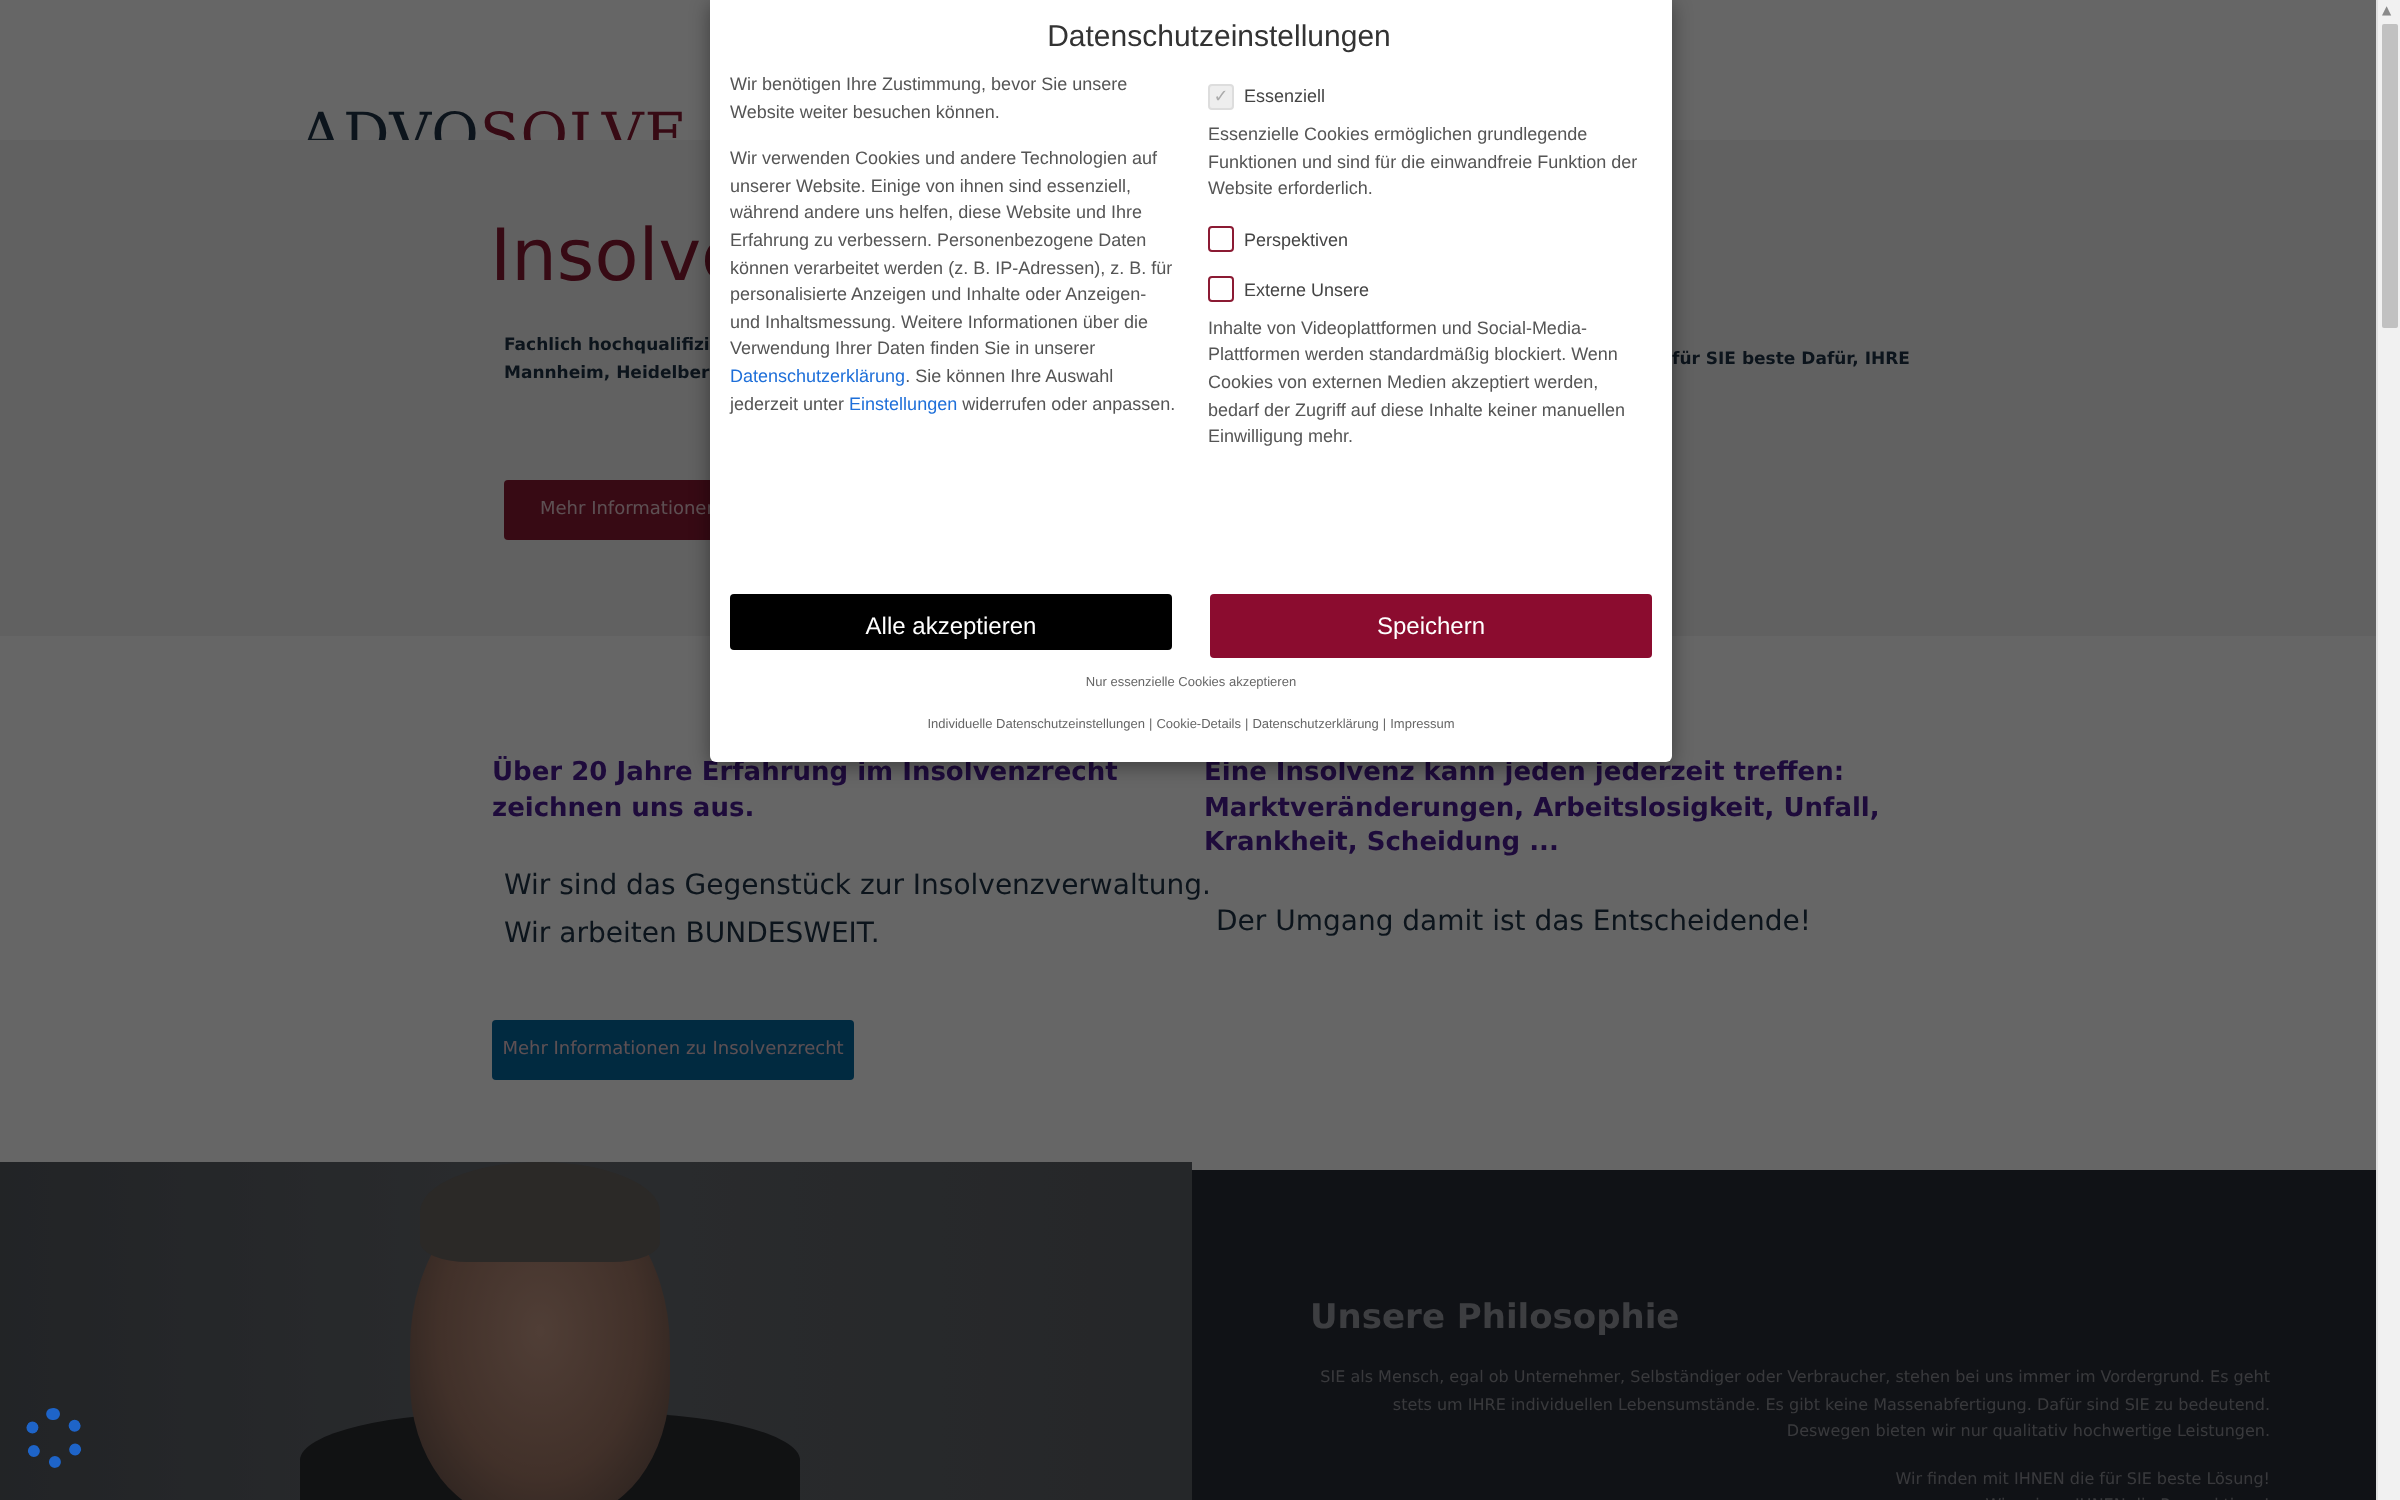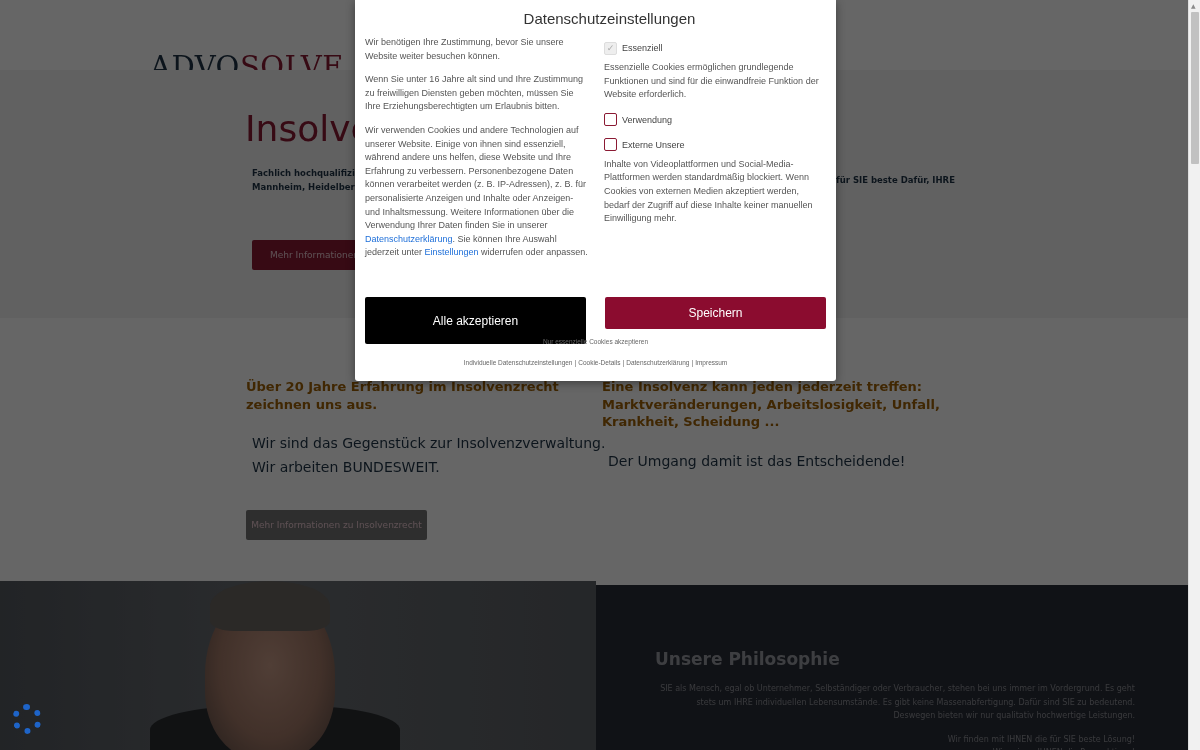--- a/index.html
+++ b/index.html
@@ -20,23 +20,23 @@
   .nav-item { margin-right: 26px; white-space: nowrap; display: flex; align-items: center; }
   .nav-caret { font-size: 8px; margin-left: 6px; }
 
   .hero { position: absolute; left: 0; top: 70px; width: 1188px; height: 248px; background: #f3f3f3; }
   .hero-title { position: absolute; left: 245px; top: 38px; font-size: 36px; color: #8b1a33; white-space: nowrap; font-family: "DejaVu Sans", sans-serif; }
   .hero-text { position: absolute; left: 252px; top: 96px; font-size: 8.5px; font-weight: bold; color: #1f3446; line-height: 14px; white-space: nowrap; }
   .hero-text-right { position: absolute; left: 836px; top: 105px; font-size: 8.5px; font-weight: bold; color: #1f3446; white-space: nowrap; }
   .hero-btn { position: absolute; left: 252px; top: 170px; width: 180px; height: 30px; background: #8b1a33; color: #e8c7cf; font-size: 9px; line-height: 30px; padding-left: 18px; border-radius: 2px; white-space: nowrap; overflow: hidden; }
 
   .section2 { position: absolute; left: 0; top: 318px; width: 1188px; height: 263px; background: #fff; }
-  .s2-head { position: absolute; font-size: 13px; color: #a16207; line-height: 17.5px; font-weight: 600; }
+  .s2-head { position: absolute; font-size: 13px; color: #4c1d95; line-height: 17.5px; font-weight: 600; }
   .s2-text { position: absolute; font-size: 14px; font-weight: normal; color: #1f3446; white-space: nowrap; text-align: right; }
-  .s2-btn { position: absolute; left: 246px; top: 192px; width: 181px; height: 30px; background: #737373; color: #e8c7cf; font-size: 9px; line-height: 30px; text-align: center; border-radius: 2px; white-space: nowrap; }
+  .s2-btn { position: absolute; left: 246px; top: 192px; width: 181px; height: 30px; background: #0369a1; color: #e8c7cf; font-size: 9px; line-height: 30px; text-align: center; border-radius: 2px; white-space: nowrap; }
 
   .section3 { position: absolute; left: 0; top: 581px; width: 1188px; height: 169px; }
   .s3-photo { position: absolute; left: 0; top: 0; width: 596px; height: 169px; background: linear-gradient(90deg, #555a60 0%, #6a6e73 45%, #5d6166 100%); overflow: hidden; }
   .s3-face { position: absolute; left: 205px; top: 8px; width: 130px; height: 170px; border-radius: 50% 50% 40% 40%; background: radial-gradient(ellipse at 50% 45%, #c89c88 0%, #a47a68 55%, #5a4a44 100%); }
   .s3-hair { position: absolute; left: 210px; top: 0; width: 120px; height: 50px; border-radius: 50% 50% 20% 20%; background: #6b6662; }
   .s3-suit { position: absolute; left: 150px; top: 125px; width: 250px; height: 60px; border-radius: 40% 40% 0 0; background: #2b2d30; }
   .s3-panel { position: absolute; left: 596px; top: 4px; width: 592px; height: 169px; background: #2a2e38; text-align: right; }
   .s3-title { position: absolute; left: 59px; top: 64px; font-size: 17px; font-weight: bold; color: #9a9ca3; white-space: nowrap; }
   .s3-text { position: absolute; left: 59px; top: 97px; width: 480px; font-size: 8px; line-height: 13.5px; color: #8e9097; }
   .s3-text p { margin-bottom: 10px; }
@@ -58,21 +58,21 @@
   .modal-left p { margin-bottom: 10px; }
   .modal-link { color: #1e6fd9; }
   .modal-right { position: absolute; left: 249px; top: 41px; width: 215px; }
   .cat { margin-bottom: 11px; }
   .cat-row { display: flex; align-items: center; height: 14px; margin-bottom: 6px; }
   .cb { width: 13px; height: 13px; border: 1.5px solid #8b1a33; border-radius: 2px; margin-right: 5px; display: flex; align-items: center; justify-content: center; font-size: 9px; flex-shrink: 0; }
   .cb.disabled { border-color: #ddd; background: #eee; color: #aaa; }
   .cat-label { font-size: 9px; font-weight: normal; color: #444; }
   .cat-desc { font-size: 9px; line-height: 13.6px; color: #555; }
 
-  .btn-accept { position: absolute; left: 10px; top: 297px; width: 221px; height: 47px; background: #000; color: #fff; border: none; border-radius: 2px; font-size: 12px; font-family: "Liberation Sans", sans-serif; text-align: center; line-height: 32px; }
+  .btn-accept { position: absolute; left: 10px; top: 297px; width: 221px; height: 28px; background: #000; color: #fff; border: none; border-radius: 2px; font-size: 12px; font-family: "Liberation Sans", sans-serif; text-align: center; line-height: 32px; }
   .btn-save { position: absolute; left: 250px; top: 297px; width: 221px; height: 32px; background: #8b0c2f; color: #fff; border: none; border-radius: 2px; font-size: 12px; font-family: "Liberation Sans", sans-serif; text-align: center; line-height: 32px; }
   .essential-link { position: absolute; left: 0; top: 338px; width: 100%; text-align: center; font-size: 6.5px; color: #666; }
   .footer-links { position: absolute; left: 0; top: 359px; width: 100%; text-align: center; font-size: 6.5px; color: #666; }
   .footer-links .sep { margin: 0 2px; }
 </style>
 </head>
 <body>
 
 <div class="page">
 
@@ -138,36 +138,35 @@
 <div class="scrollbar">
   <div class="scroll-up">▲</div>
   <div class="scroll-thumb"></div>
 </div>
 
 <div class="modal">
   <div class="modal-title">Datenschutzeinstellungen</div>
 
   <div class="modal-left">
     <p>Wir benötigen Ihre Zustimmung, bevor Sie unsere Website weiter besuchen können.</p>
-    <p>Wenn Sie unter 16 Jahre alt sind und Ihre Zustimmung zu freiwilligen Diensten geben möchten, müssen Sie Ihre Erziehungsberechtigten um Erlaubnis bitten.</p>
     <p><span>Wir verwenden Cookies und andere Technologien auf unserer Website. Einige von ihnen sind essenziell, während andere uns helfen, diese Website und Ihre Erfahrung zu verbessern. Personenbezogene Daten können verarbeitet werden (z. B. IP-Adressen), z. B. für personalisierte Anzeigen und Inhalte oder Anzeigen- und Inhaltsmessung. Weitere Informationen über die Verwendung Ihrer Daten finden Sie in unserer </span><span class="modal-link">Datenschutzerklärung</span><span>. Sie können Ihre Auswahl jederzeit unter </span><span class="modal-link">Einstellungen</span><span> widerrufen oder anpassen.</span></p>
   </div>
 
   <div class="modal-right">
     <div class="cat">
       <div class="cat-row">
         <span class="cb disabled">✓</span>
         <span class="cat-label">Essenziell</span>
       </div>
       <div class="cat-desc">Essenzielle Cookies ermöglichen grundlegende Funktionen und sind für die einwandfreie Funktion der Website erforderlich.</div>
     </div>
     <div class="cat">
       <div class="cat-row">
         <span class="cb"></span>
-        <span class="cat-label">Verwendung</span>
+        <span class="cat-label">Perspektiven</span>
       </div>
     </div>
     <div class="cat">
       <div class="cat-row">
         <span class="cb"></span>
         <span class="cat-label">Externe Unsere</span>
       </div>
       <div class="cat-desc">Inhalte von Videoplattformen und Social-Media-Plattformen werden standardmäßig blockiert. Wenn Cookies von externen Medien akzeptiert werden, bedarf der Zugriff auf diese Inhalte keiner manuellen Einwilligung mehr.</div>
     </div>
   </div>

